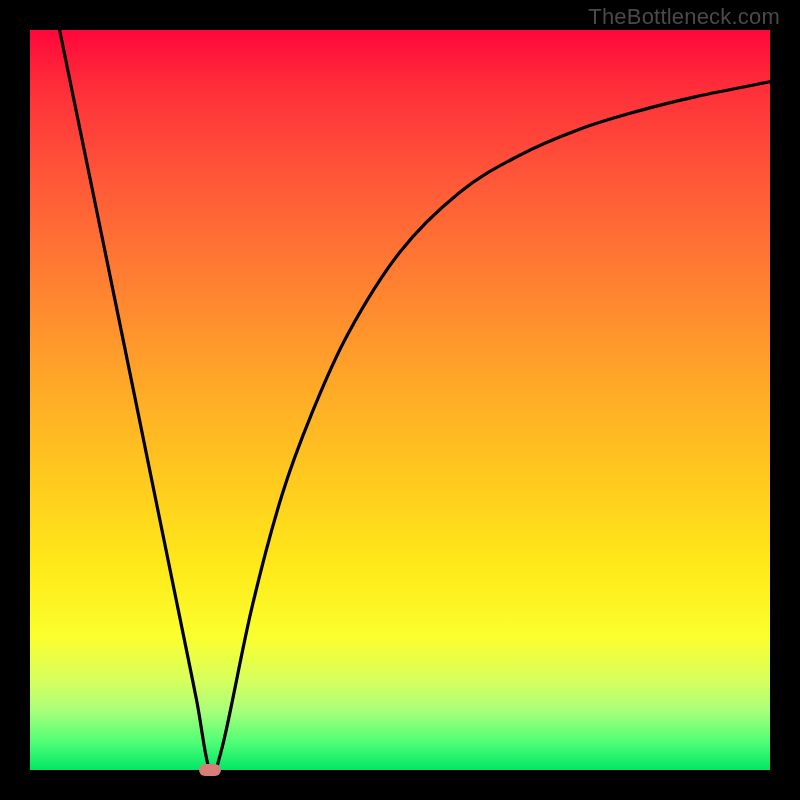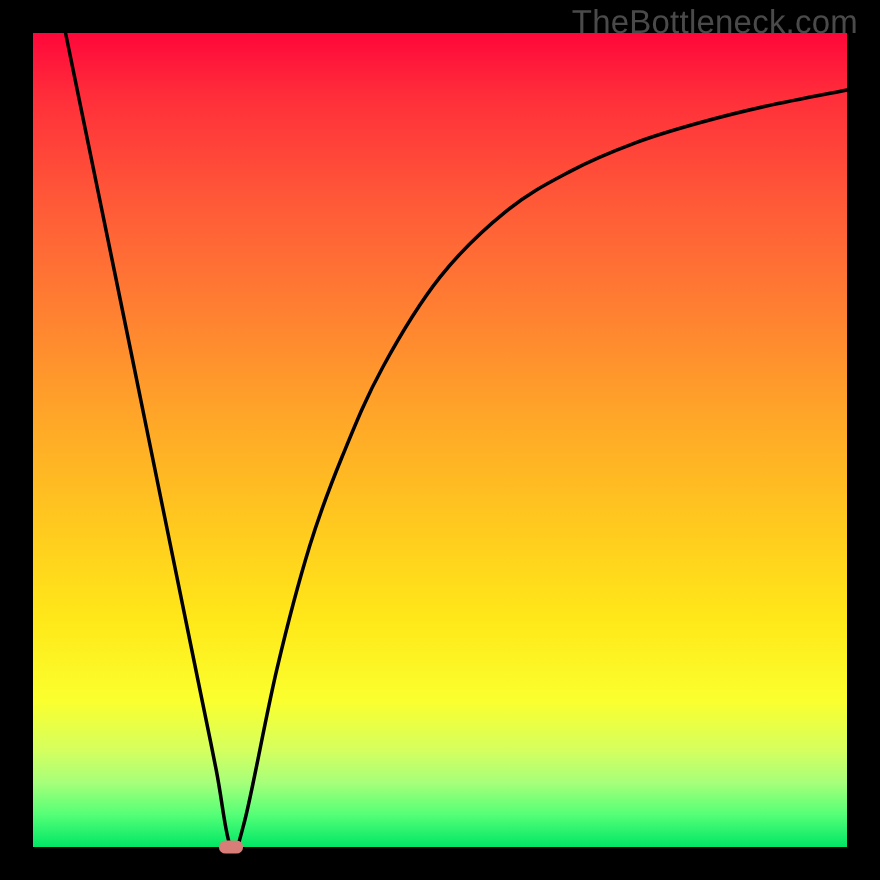--- a/index.html
+++ b/index.html
@@ -15,21 +15,21 @@
     position: relative;
     width: 800px;
     height: 800px;
     background: #000;
   }
   .watermark {
     position: absolute;
     top: 4px;
     right: 20px;
     color: #4a4a4a;
-    font-size: 30px;
+    font-size: 22px;
     font-weight: 500;
     letter-spacing: 0.2px;
     text-align: center;
   }
   .plot-area {
     position: absolute;
     left: 30px;
     top: 30px;
     width: 740px;
     height: 740px;

